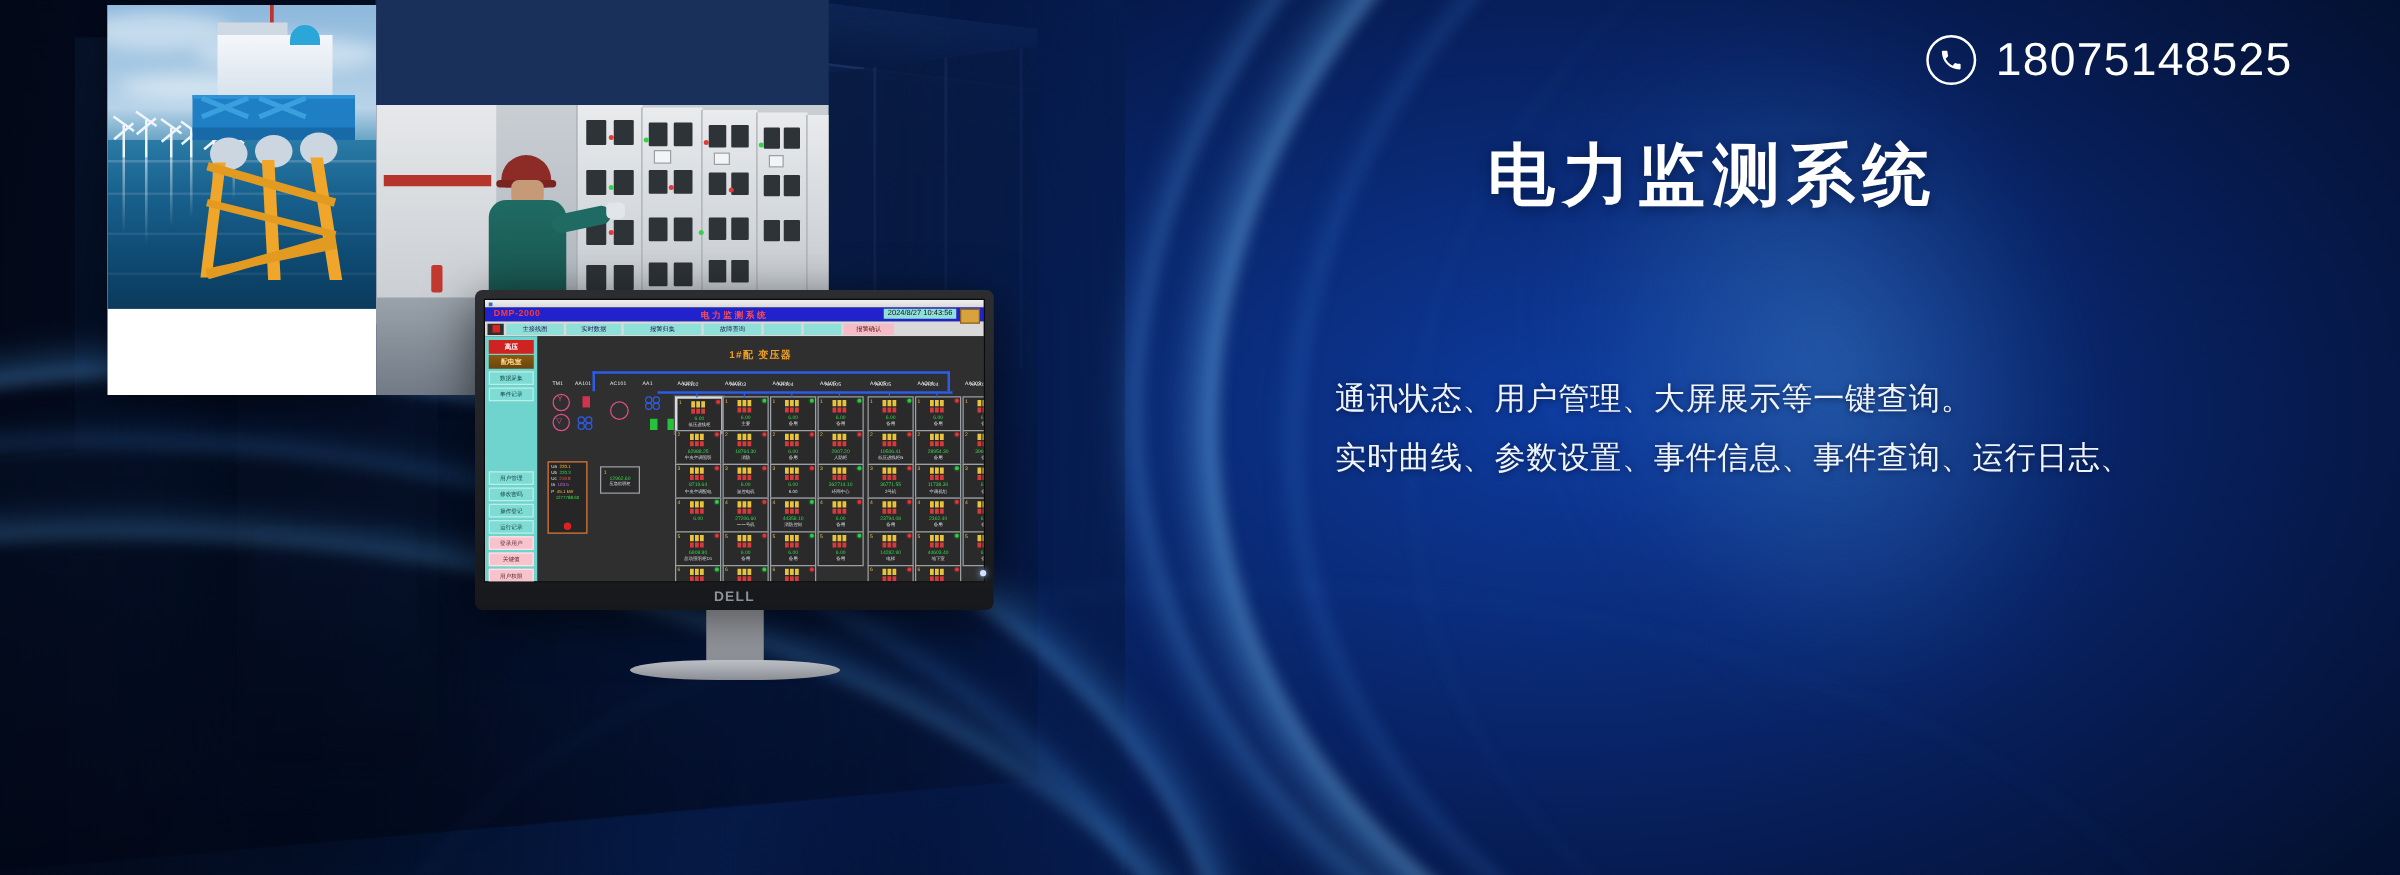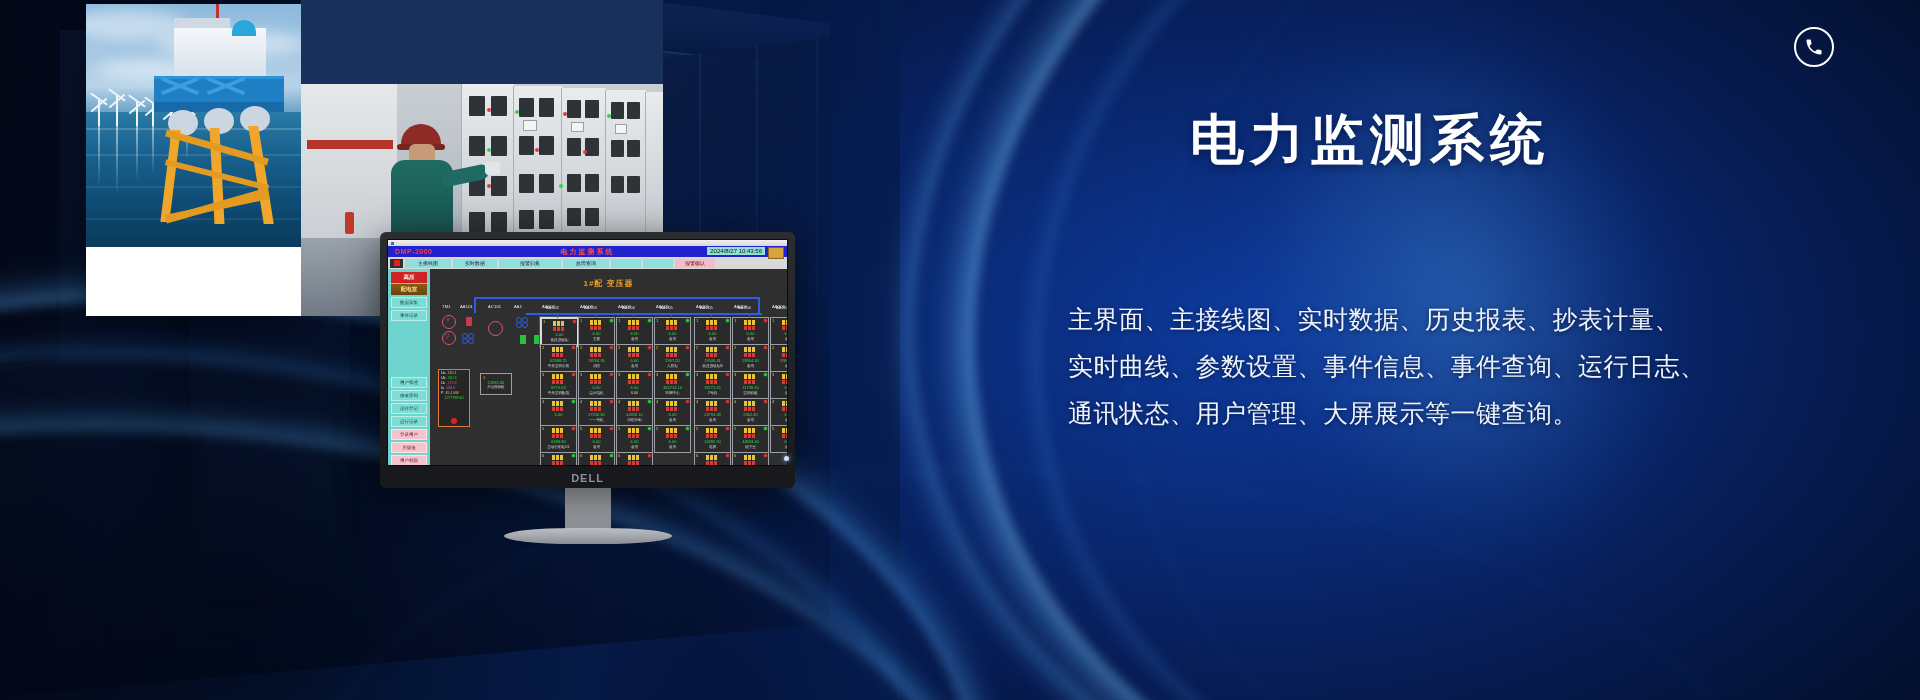--- a/index.html
+++ b/index.html
@@ -1112,23 +1112,23 @@
       <div class="mon-logo">DELL</div>
     </div>
   </div>
 
   <div class="phone">
     <span class="phone-icon">
       <svg width="20" height="20" viewBox="0 0 24 24" fill="#fff">
         <path d="M6.6 10.8c1.4 2.8 3.8 5.2 6.6 6.6l2.2-2.2c.3-.3.7-.4 1-.2 1.1.4 2.4.6 3.6.6.6 0 1 .4 1 1V20c0 .6-.4 1-1 1C10.6 21 3 13.4 3 4c0-.6.4-1 1-1h3.4c.6 0 1 .4 1 1 0 1.3.2 2.5.6 3.6.1.4 0 .7-.2 1l-2.2 2.2z"></path>
       </svg>
     </span>
+    <span class="phone-num">18075148525</span>
   </div>
 
   <div class="headline">电力监测系统</div>
 
   <div class="desc">
-    <div>主界面、主接线图、实时数据、历史报表、抄表计量、</div>
+    <div>通讯状态、用户管理、大屏展示等一键查询。</div>
     <div>实时曲线、参数设置、事件信息、事件查询、运行日志、</div>
-    <div>通讯状态、用户管理、大屏展示等一键查询。</div>
   </div>
 
 </div>
 
 </body></html>

